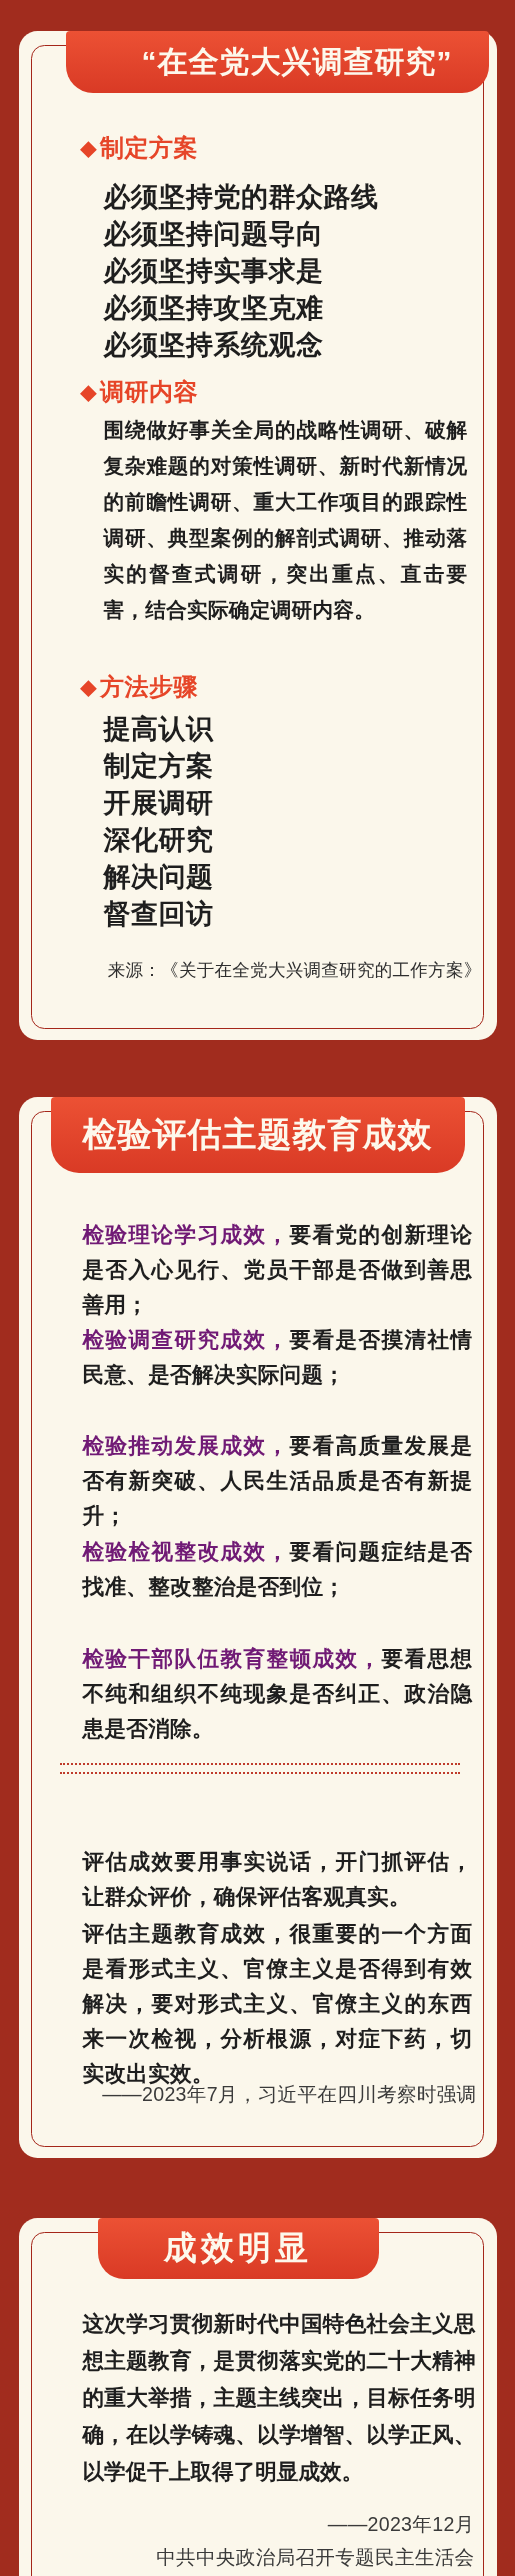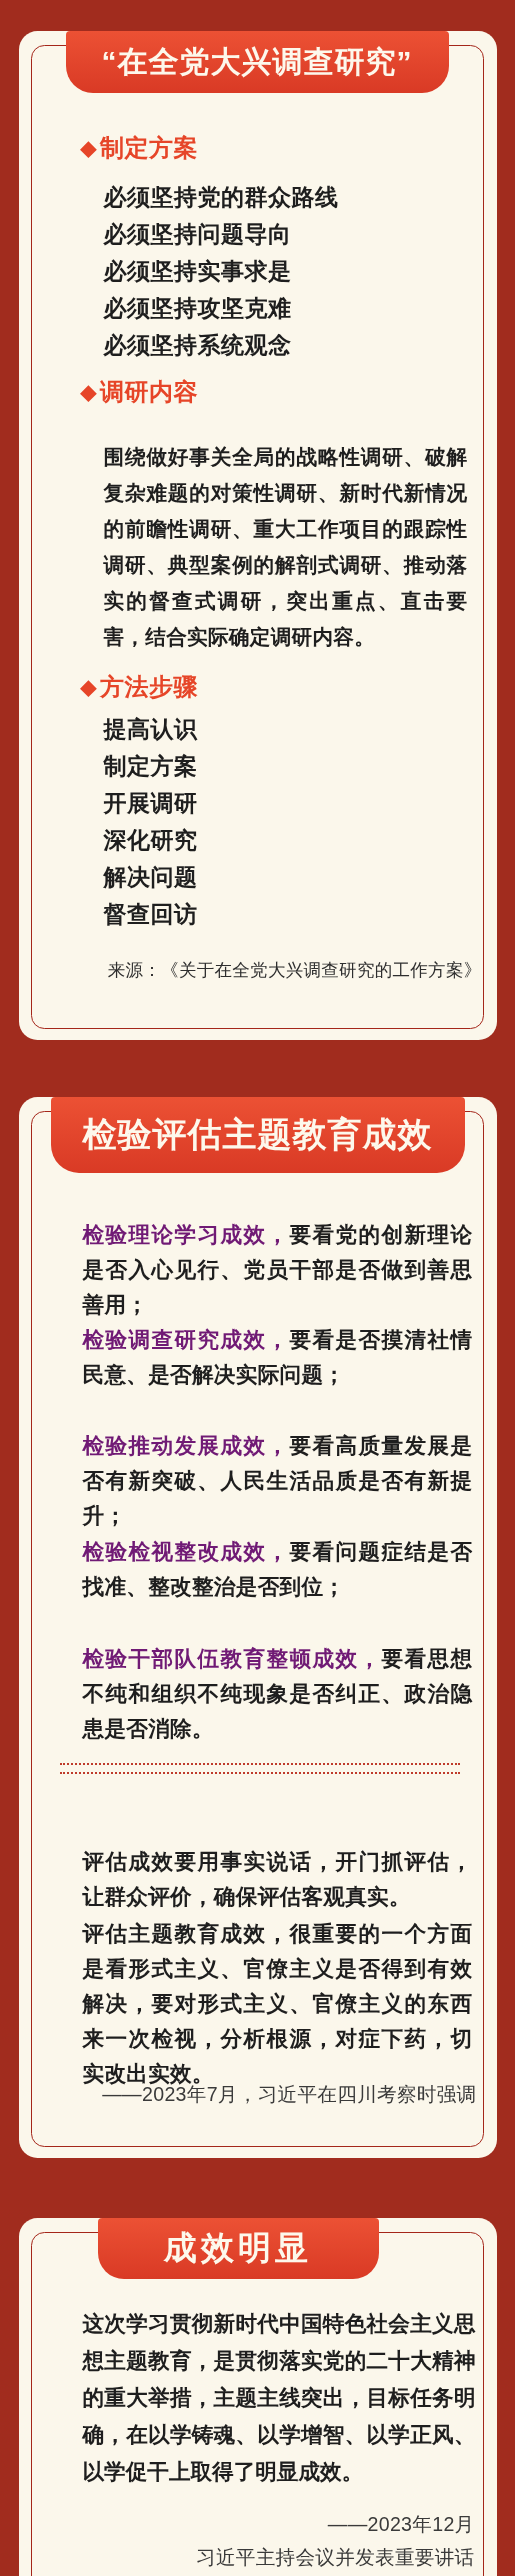--- a/index.html
+++ b/index.html
@@ -13,32 +13,32 @@
   #card3{top:2218px;height:411px;}
   .inner-border{
     position:absolute;left:12.4px;right:12.4px;top:14.4px;bottom:11.3px;
     border:1.5px solid #A4261A;border-radius:13.4px;pointer-events:none;z-index:1;
   }
   .banner{
     position:absolute;top:0;display:flex;align-items:center;justify-content:center;
     background:linear-gradient(180deg,#EC5134 0%,#D93A25 100%);
     color:#FDF8EC;font-weight:700;z-index:3;text-align:center;white-space:nowrap;
   }
-  #banner1{left:47px;width:383px;height:62px;border-radius:4.1px 4.1px 27px 27px;font-size:30px;letter-spacing:1px;}
+  #banner1{left:47px;width:383px;height:62px;border-radius:4.1px 4.1px 27px 27px;font-size:30px;letter-spacing:1px;padding-left:40px;}
   #banner2{left:32px;width:414px;height:76px;border-radius:4.1px 4.1px 28px 28px;font-size:34px;letter-spacing:1px;}
   #banner3{left:79px;width:281px;height:61px;border-radius:4.1px 4.1px 26px 26px;font-size:33px;letter-spacing:4.1px;}
   .heading{
     position:absolute;left:62px;color:#E64528;font-size:24px;font-weight:700;
     display:flex;align-items:center;z-index:2;white-space:nowrap;letter-spacing:0.5px;
   }
   .heading .diamond{font-size:20.6px;margin-right:3.1px;}
-  .plain-list{position:absolute;left:85px;z-index:2;font-size:23px;line-height:37px;
+  .plain-list{position:absolute;left:85px;z-index:2;font-size:27px;line-height:37px;
     font-weight:700;color:#1E1E1E;letter-spacing:0.5px;}
   .body-para{position:absolute;z-index:2;font-weight:700;color:#1E1E1E;text-align:justify;}
-  #sec2-p{left:85px;top:408px;width:364px;font-size:20.6px;line-height:36px;letter-spacing:0.3px;}
+  #sec2-p{left:85px;top:381px;width:364px;font-size:20.6px;line-height:36px;letter-spacing:0.3px;}
   #source-line{
     position:absolute;left:64px;top:927px;width:399px;z-index:2;text-align:right;
     font-size:17.5px;font-weight:400;color:#2E2E2E;letter-spacing:0.3px;
   }
   .point,.para2{
     position:absolute;left:64px;width:390px;z-index:2;font-size:21.6px;line-height:35px;
     font-weight:700;color:#1E1E1E;letter-spacing:0.3px;text-align:justify;
   }
   .point .lead{color:#701a75;}
   .dotted-line{position:absolute;left:41px;width:400px;height:0;border-top:2.1px dotted #BF3B2B;z-index:2;}
@@ -128,18 +128,19 @@
   <div class="card" id="card3">
     <div class="inner-border"></div>
     <div class="banner" id="banner3">
       <span>成效明显</span>
     </div>
 
     <div class="body-para" id="p3">这次学习贯彻新时代中国特色社会主义思想主题教育，是贯彻落实党的二十大精神的重大举措，主题主线突出，目标任务明确，在以学铸魂、以学增智、以学正风、以学促干上取得了明显成效。</div>
 
     <div class="attribution" id="attr3">
       <div>——2023年12月</div>
+      <div>中共中央政治局召开专题民主生活会</div>
       <div>习近平主持会议并发表重要讲话</div>
     </div>
   </div>
 
 </div>
 
 
 </body></html>

